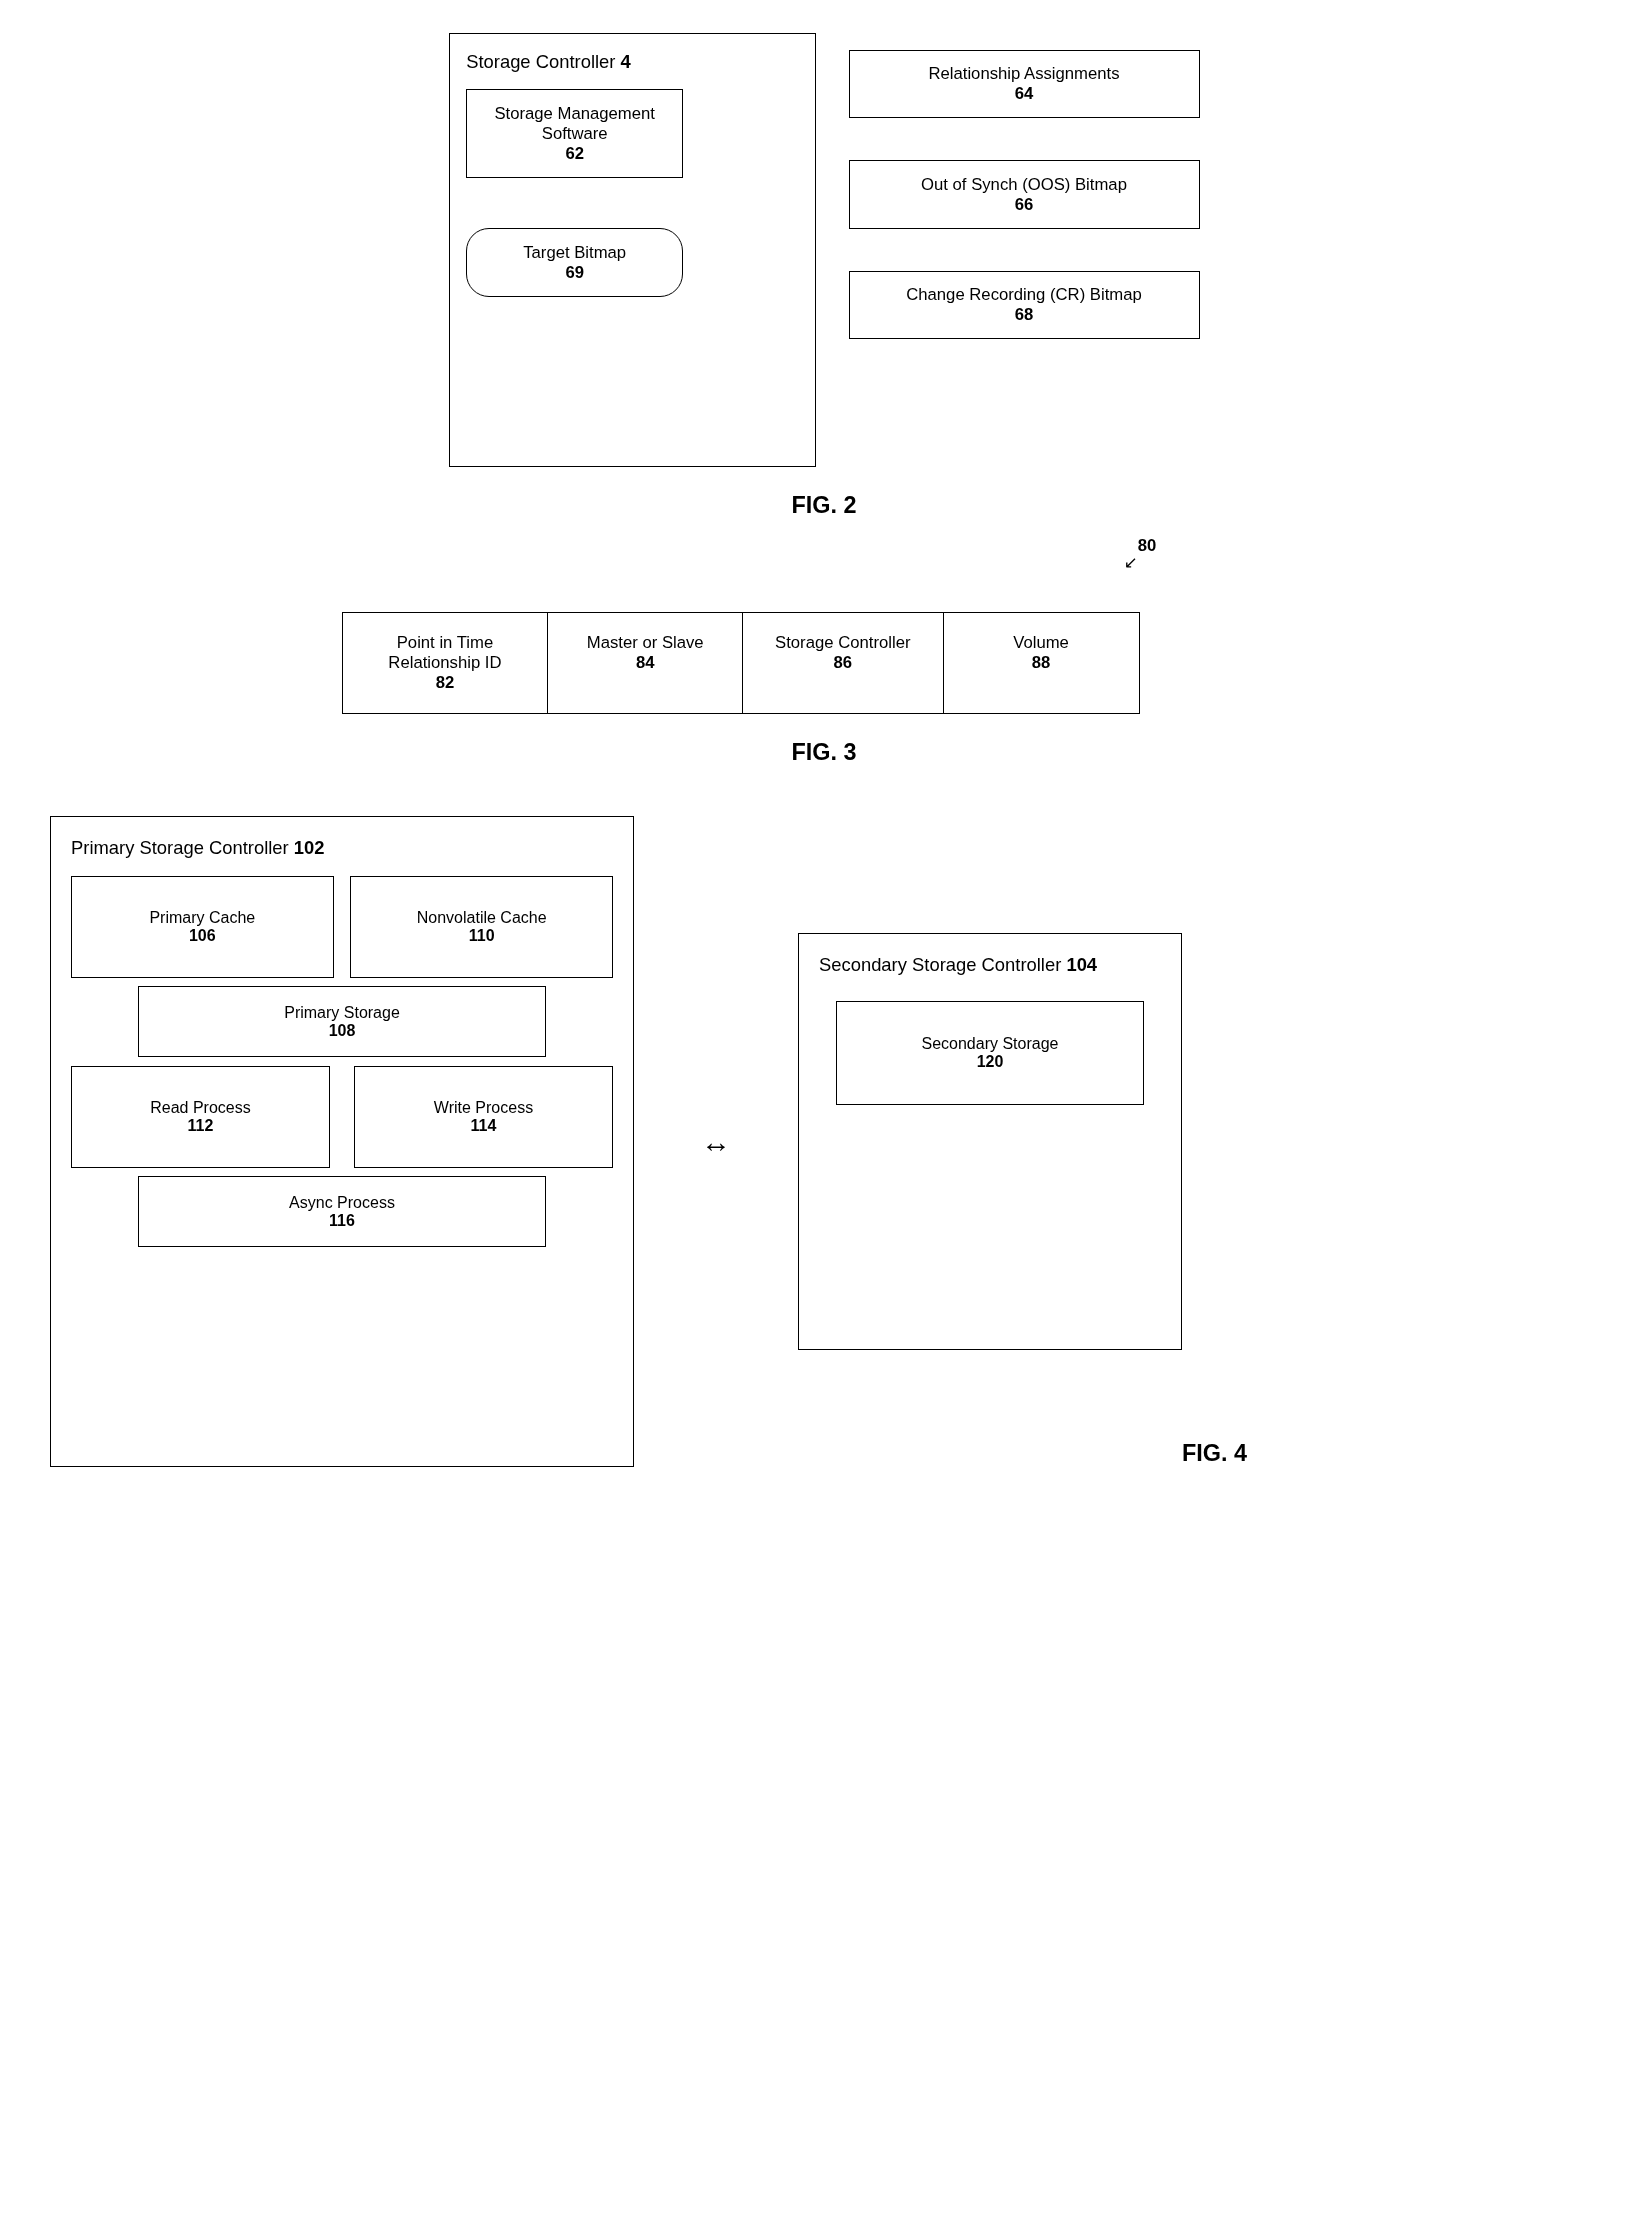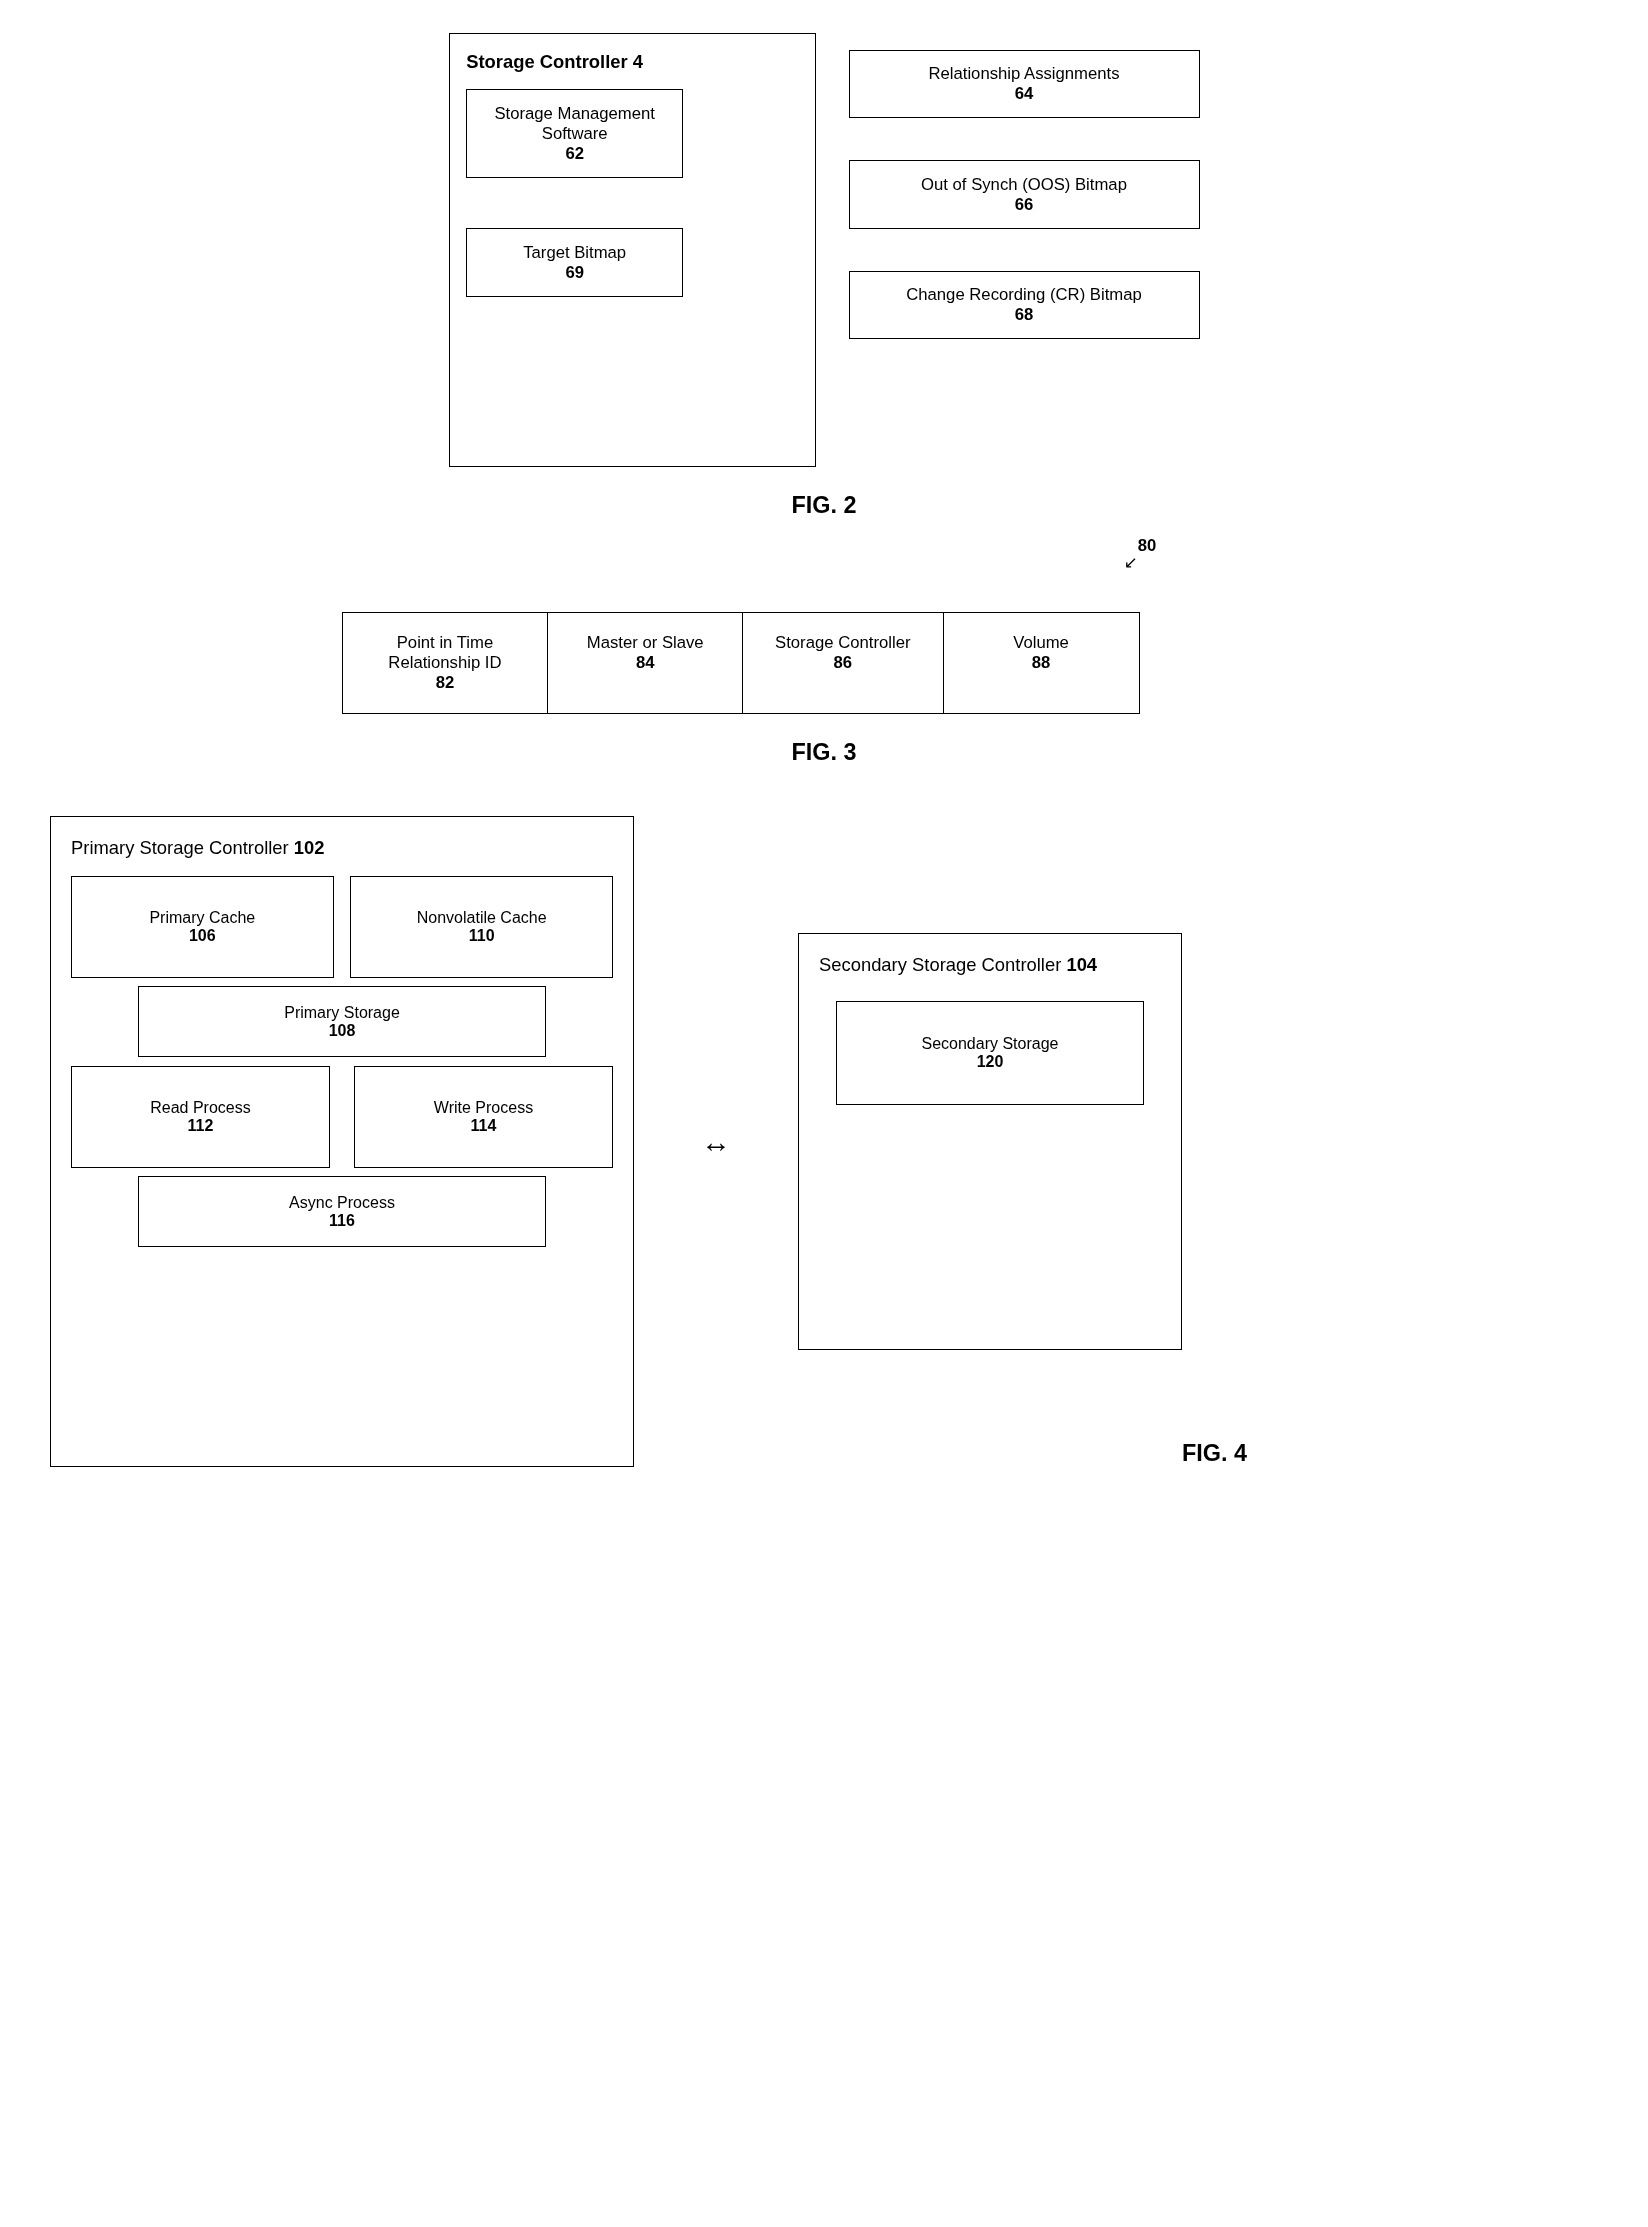--- a/index.html
+++ b/index.html
@@ -27,21 +27,20 @@
     .storage-controller-box {
       border: 1.7px solid #000;
       padding: 16.7px;
       width: 367px;
       min-height: 434px;
       position: relative;
     }
     .storage-controller-label {
       font-size: 18.4px;
       margin-bottom: 16.7px;
-      font-weight: bold;
     }
     .inner-box {
       border: 1.7px solid #000;
       padding: 13.4px 16.7px;
       text-align: center;
       margin-bottom: 16.7px;
     }
     .inner-box-label {
       font-size: 16.7px;
     }
@@ -206,21 +205,21 @@
       <div class="storage-controller-label">
         <span>Storage Controller</span>
         <strong>4</strong>
       </div>
 
       <div class="inner-box" style="width:217px;">
         <span class="inner-box-label">Storage Management Software</span><br>
         <span class="inner-box-num">62</span>
       </div>
 
-      <div class="inner-box" style="width:217px; margin-top: 50px;">
+      <div class="inner-box" style="width:217px; margin-top: 50px; border-radius: 23px;">
         <span class="inner-box-label">Target Bitmap</span><br>
         <span class="inner-box-num">69</span>
       </div>
     </div>
 
     <div class="right-col">
 
       <div class="inner-box">
         <span class="inner-box-label">Relationship Assignments</span><br>
         <span class="inner-box-num">64</span>

